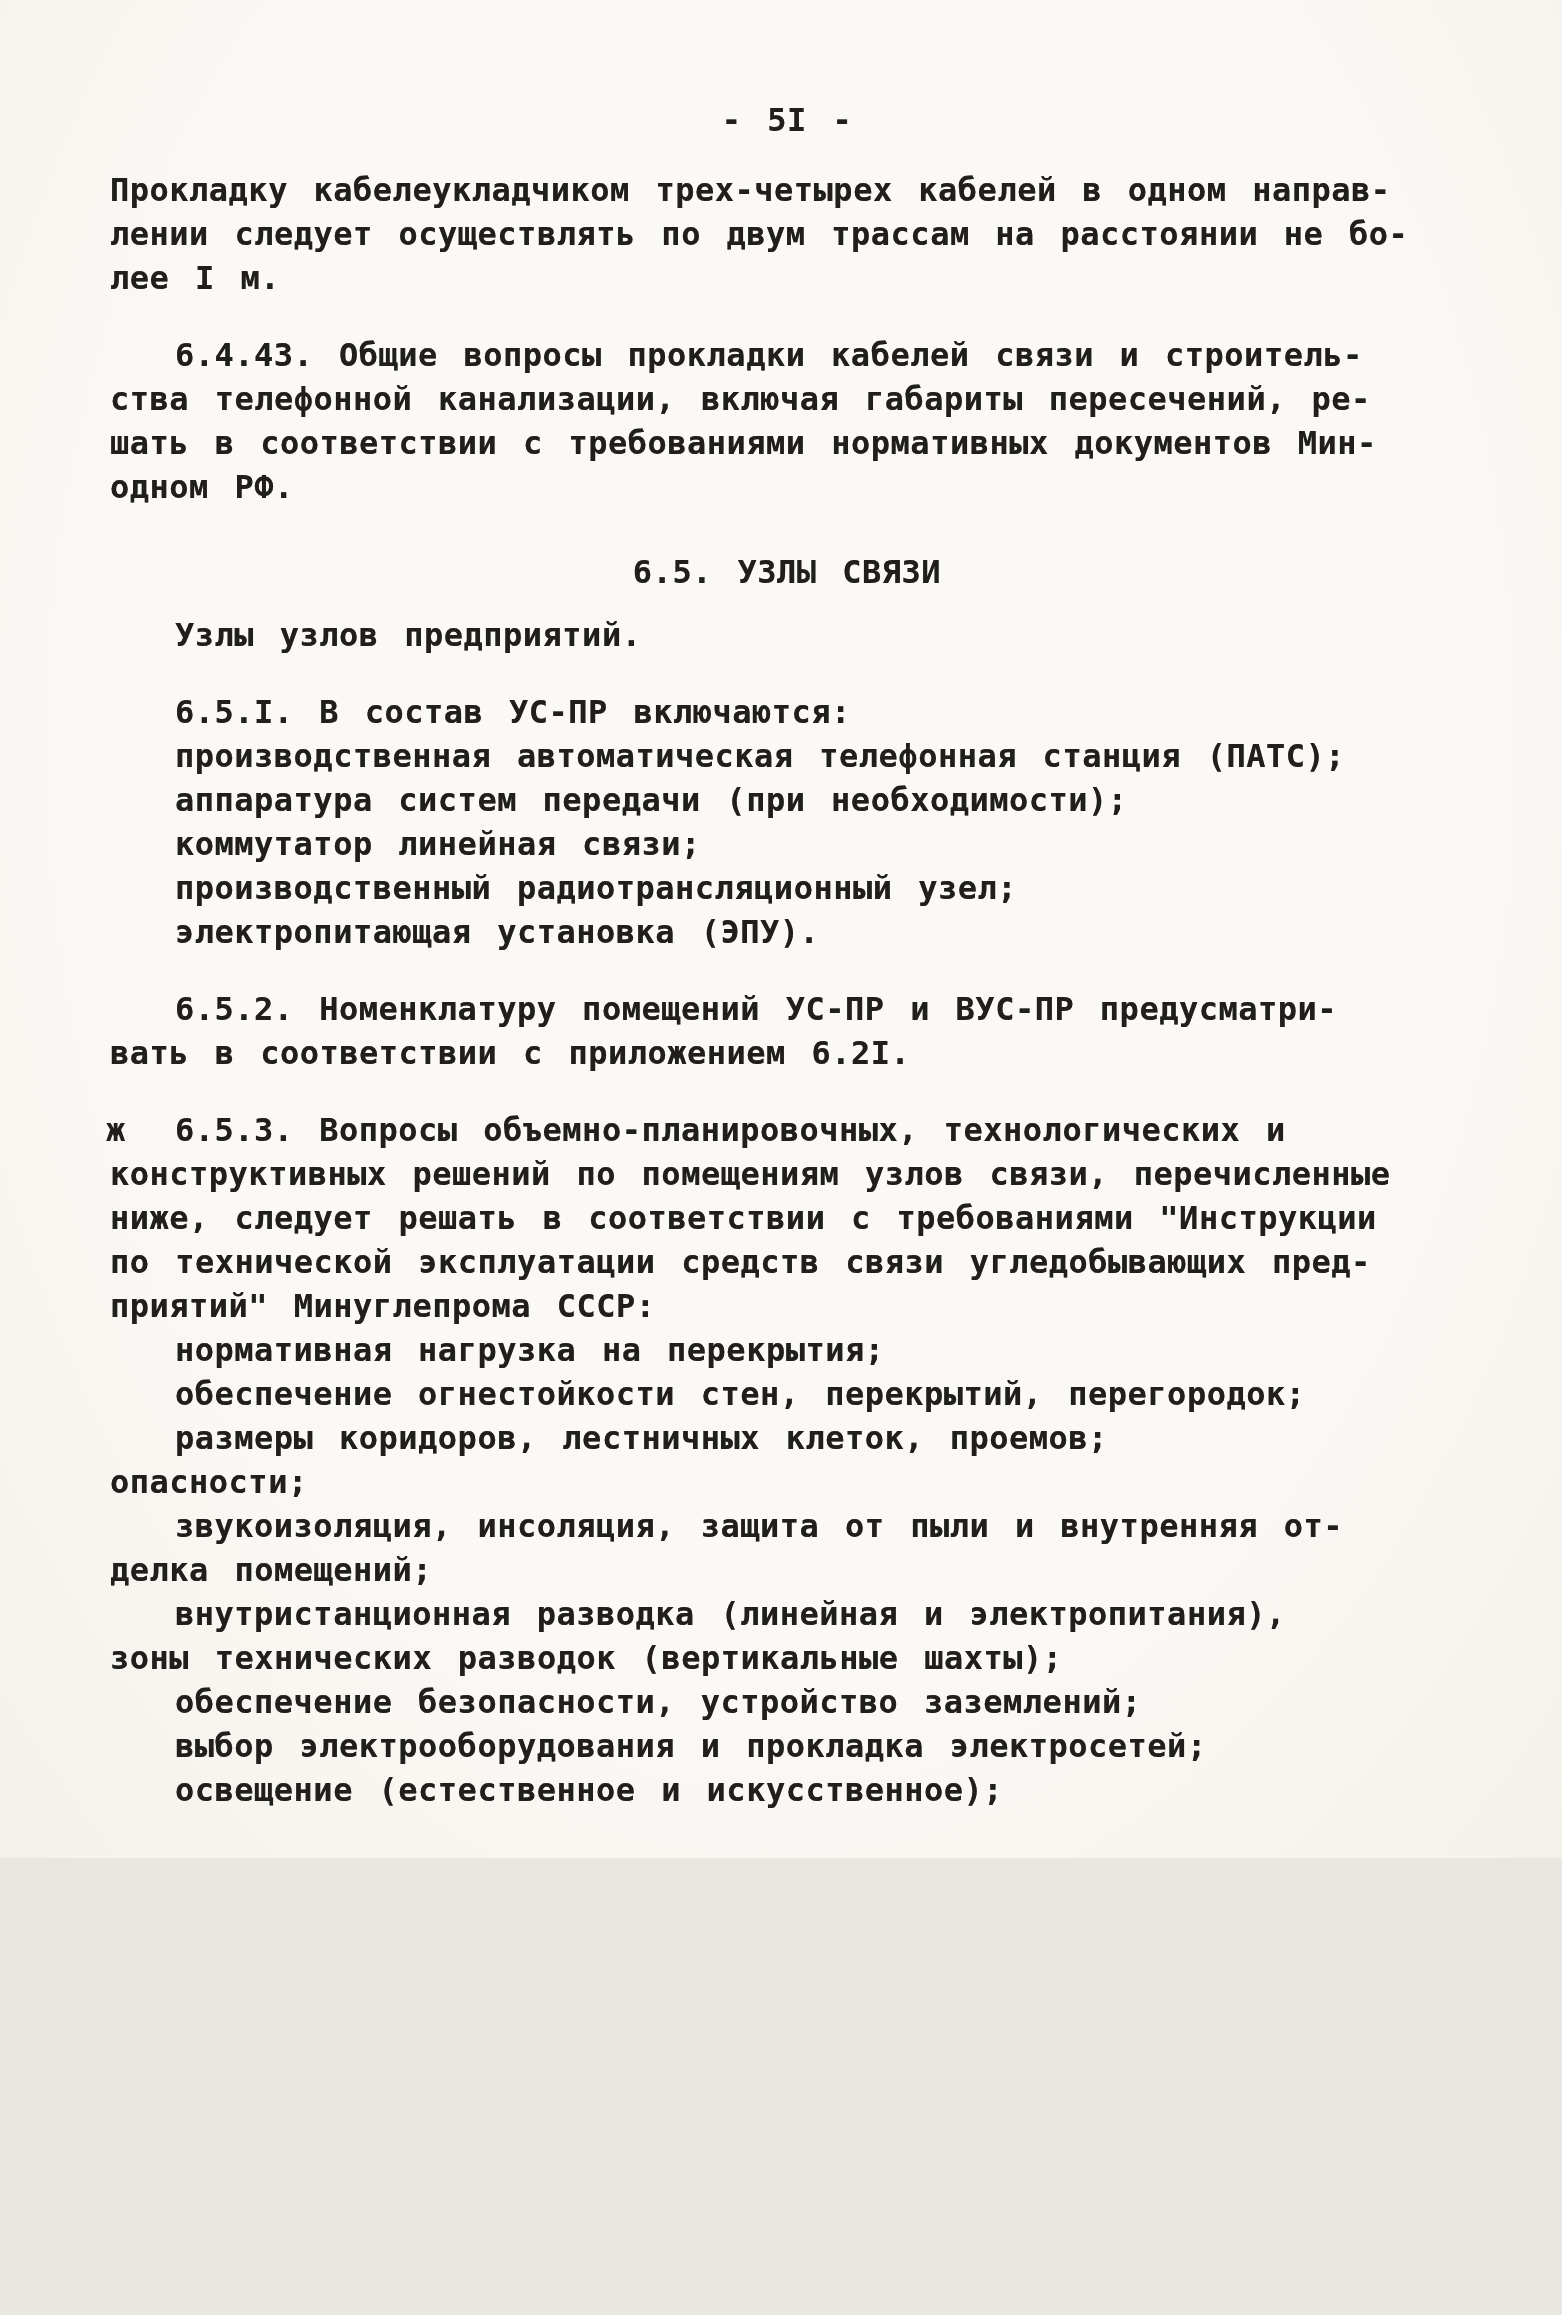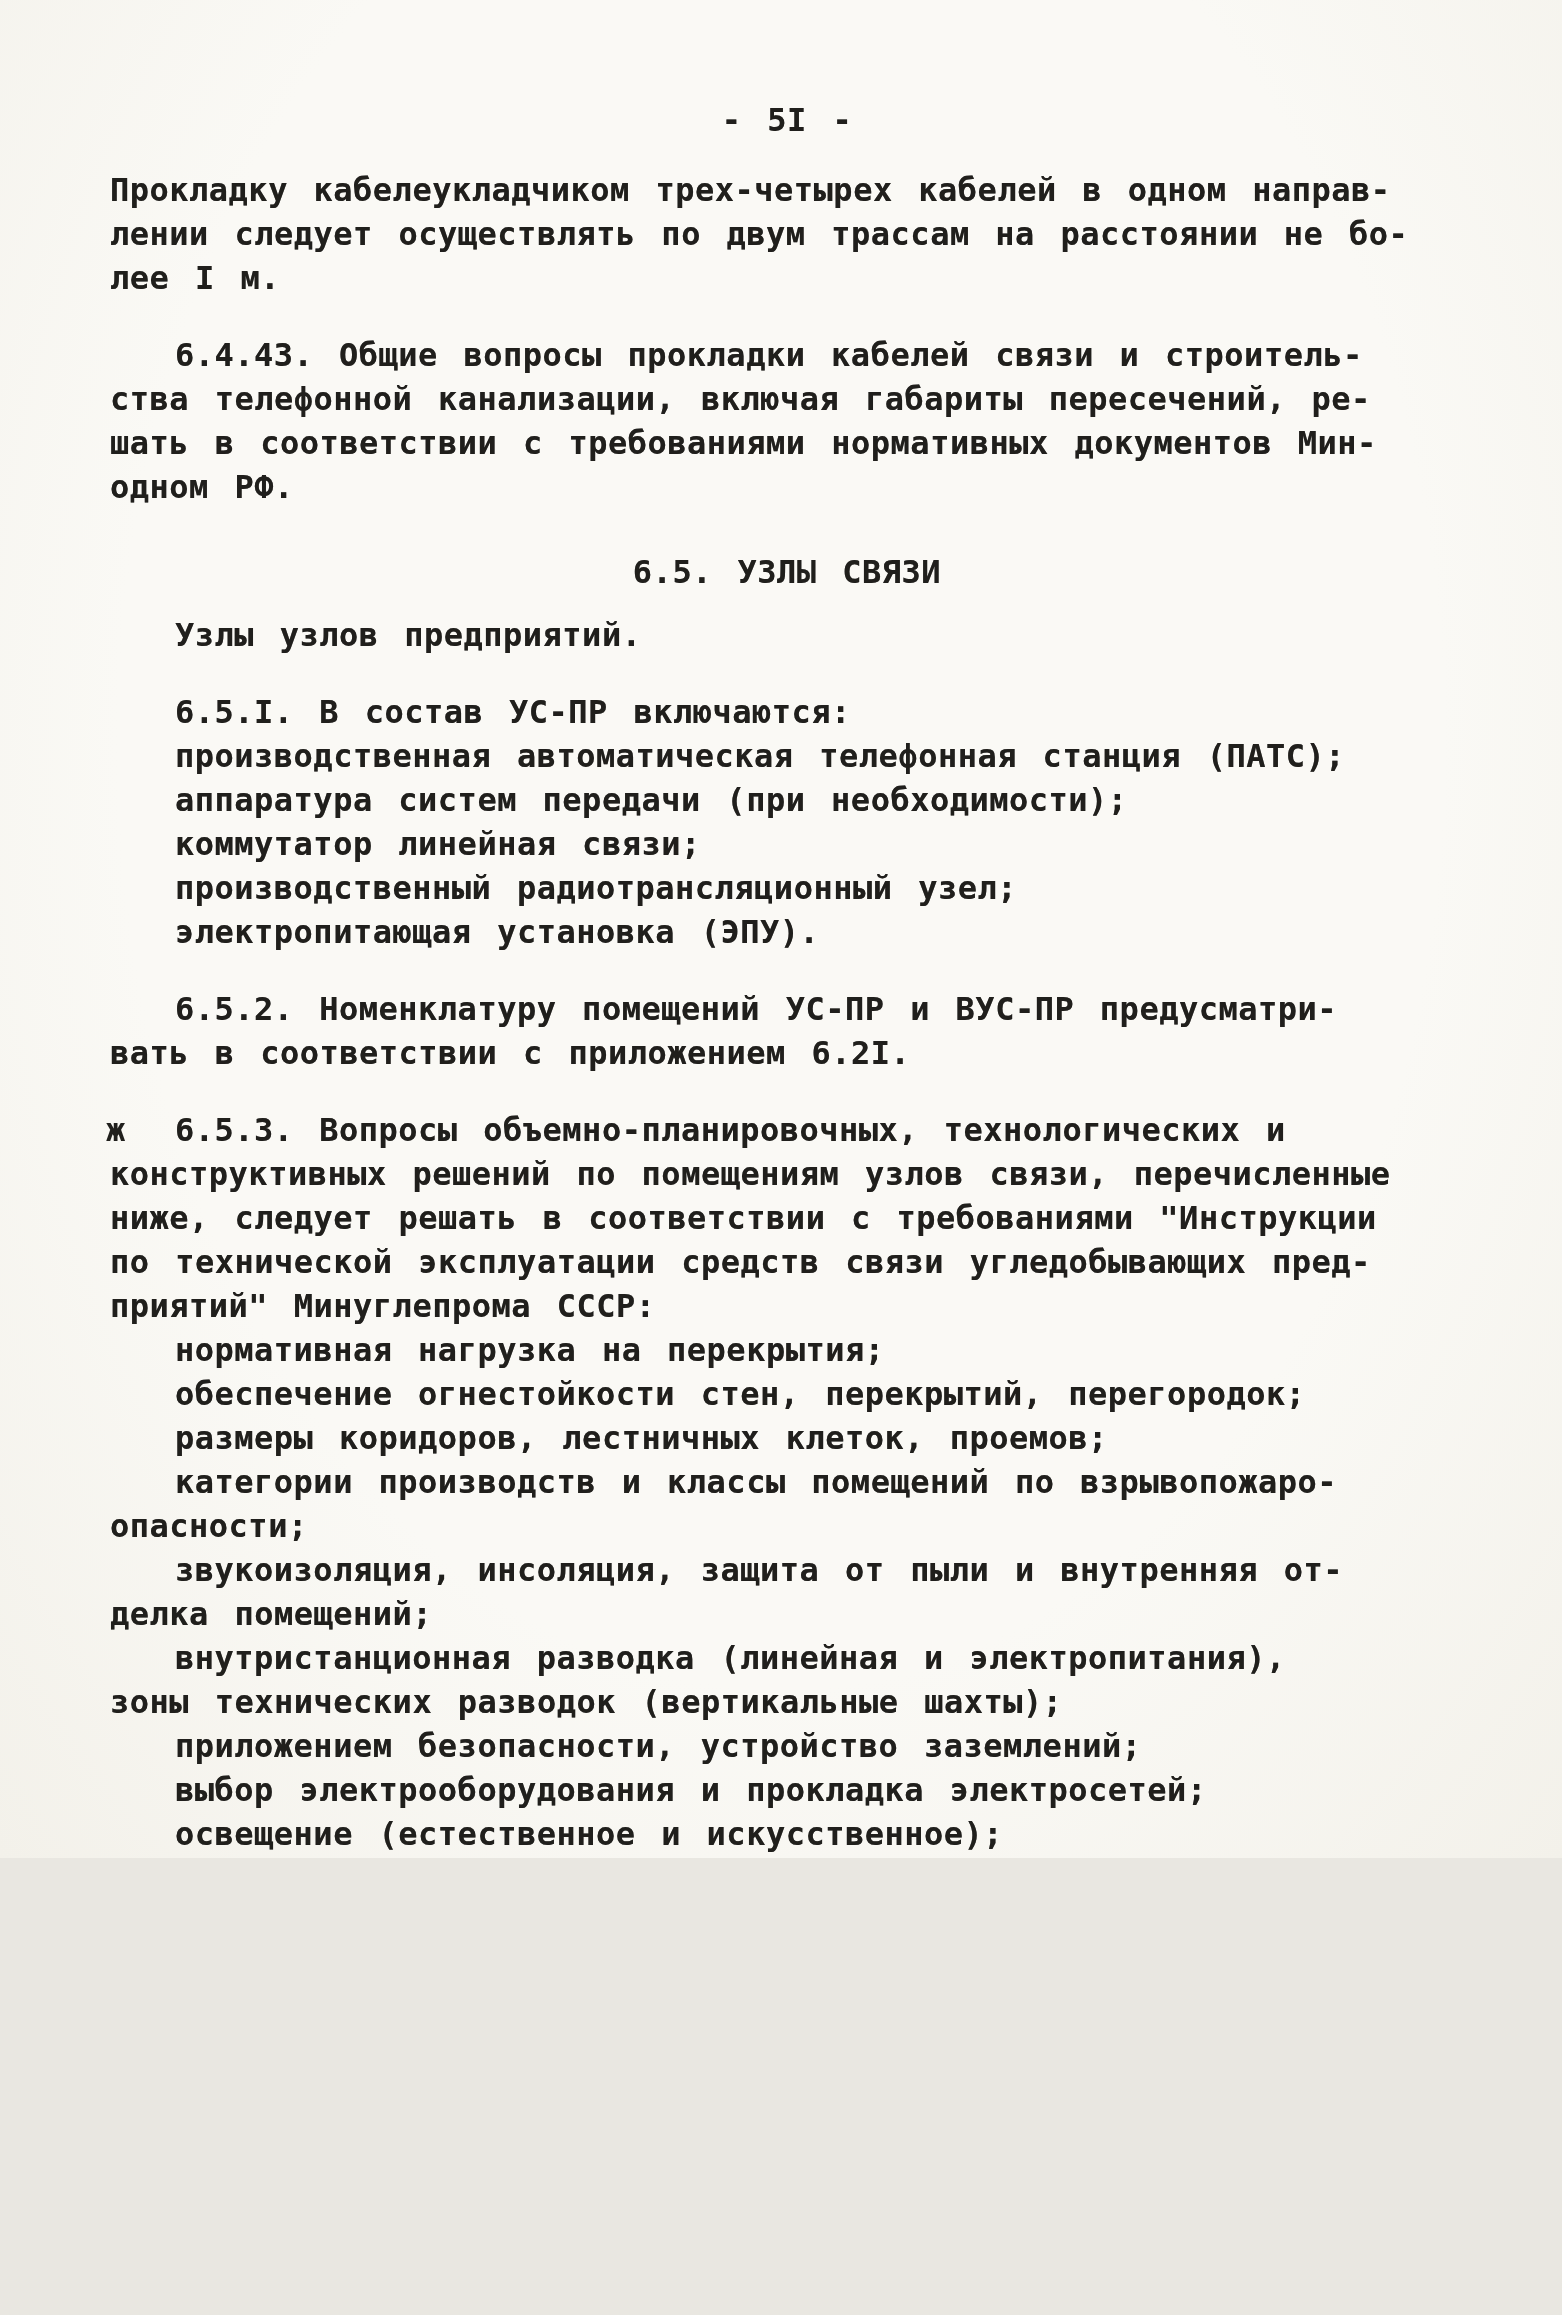--- a/index.html
+++ b/index.html
@@ -89,25 +89,24 @@
   <div class="para rel">
     <span class="margin-mark">ж</span>
     <div class="ln ind">6.5.3. Вопросы объемно-планировочных, технологических и</div>
     <div class="ln">конструктивных решений по помещениям узлов связи, перечисленные</div>
     <div class="ln">ниже, следует решать в соответствии с требованиями "Инструкции</div>
     <div class="ln">по технической эксплуатации средств связи угледобывающих пред-</div>
     <div class="ln">приятий" Минуглепрома СССР:</div>
     <div class="ln ind">нормативная нагрузка на перекрытия;</div>
     <div class="ln ind">обеспечение огнестойкости стен, перекрытий, перегородок;</div>
     <div class="ln ind">размеры коридоров, лестничных клеток, проемов;</div>
-    <div class="ln ind">категории производств и классы помещений по взрывопожаро-</div>
     <div class="ln">опасности;</div>
     <div class="ln ind">звукоизоляция, инсоляция, защита от пыли и внутренняя от-</div>
     <div class="ln">делка помещений;</div>
     <div class="ln ind">внутристанционная разводка (линейная и электропитания),</div>
     <div class="ln">зоны технических разводок (вертикальные шахты);</div>
-    <div class="ln ind">приложением безопасности, устройство заземлений;</div>
+    <div class="ln ind">обеспечение безопасности, устройство заземлений;</div>
     <div class="ln ind">выбор электрооборудования и прокладка электросетей;</div>
     <div class="ln ind">освещение (естественное и искусственное);</div>
   </div>
 
 </div>
 
 
 </body></html>

